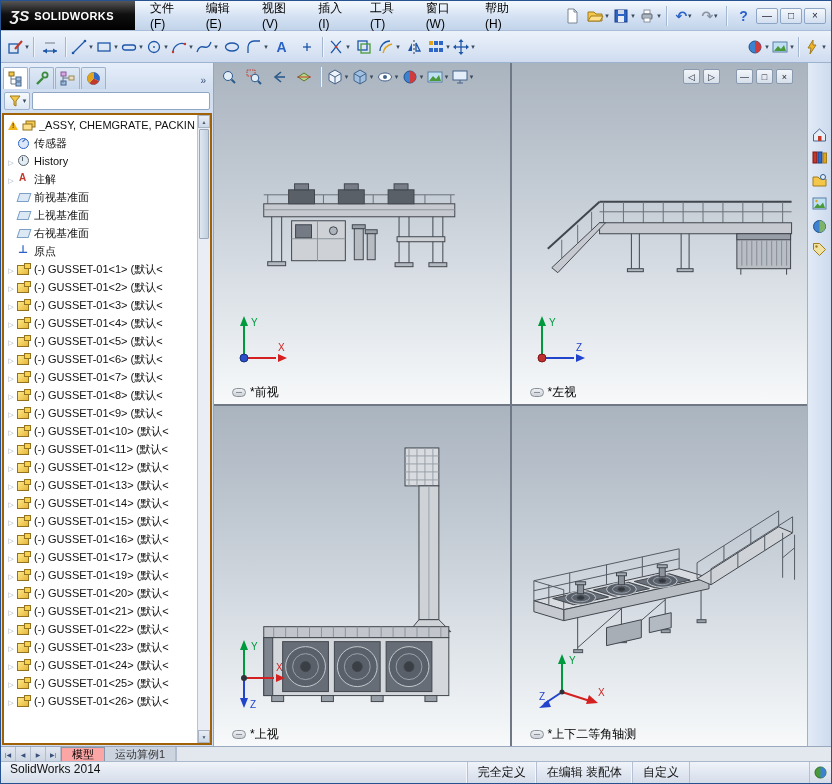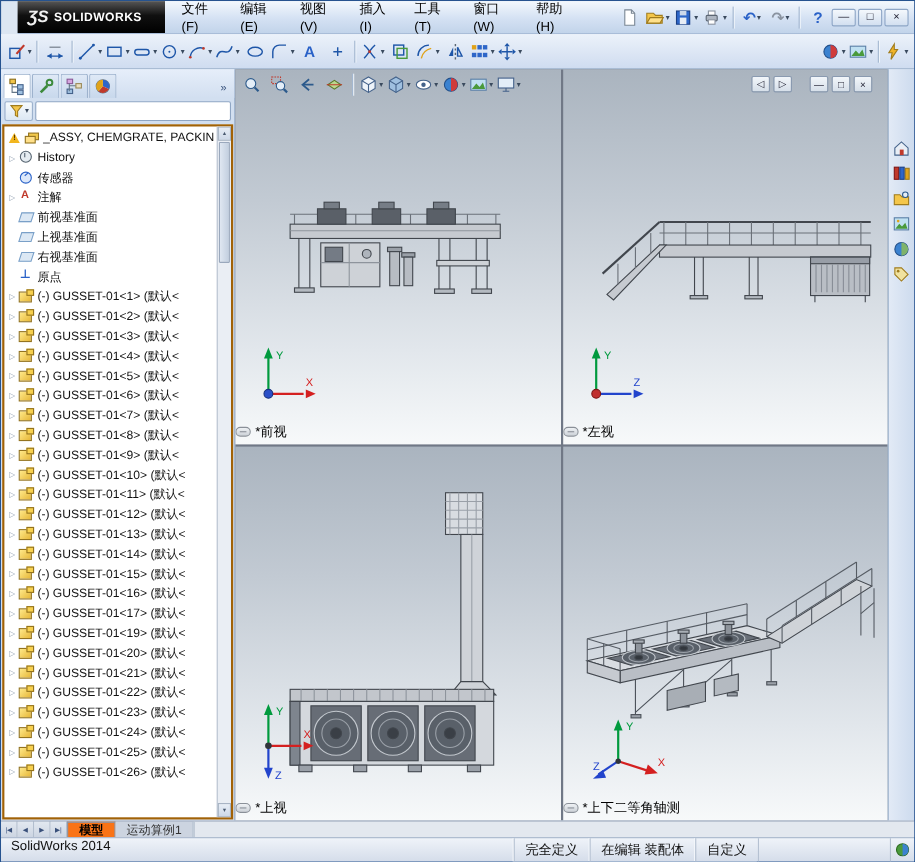--- a/index.html
+++ b/index.html
@@ -3,21 +3,21 @@
 <meta charset="utf-8">
 <style>
   * { margin:0; padding:0; box-sizing:border-box; }
   html,body { width:832px; height:784px; overflow:hidden; }
   body { font-family:"Liberation Sans","DejaVu Sans",sans-serif; font-size:12px; background:#c9d4e4; }
   .window { position:relative; width:832px; height:784px; border:1px solid #26538f; background:#dce6f2; }
 
   
   .menubar { position:absolute; top:0; left:0; right:0; height:30px;
     background:linear-gradient(#f3f8fd,#d4e1f3 55%,#c2d4ea); border-bottom:1px solid #a9bdd8;
-    display:flex; align-items:stretch;margin-left:15px; }
+    display:flex; align-items:stretch; }
   .logo { width:134px; flex:none; background:linear-gradient(#565656,#101010 45%,#000);
     color:#fff; display:flex; align-items:center; gap:5px; padding:0 9px; }
   .logo-ds { font-style:italic; font-weight:bold; font-size:15px; color:#f0f0f0; }
   .logo-name { font-weight:bold; font-size:11px; letter-spacing:.4px; }
   .menus { display:flex; align-items:stretch; margin-left:6px; }
   .menu-item { padding:0 9px; display:flex; align-items:center; color:#000; cursor:default; }
   .std-icons { display:flex; align-items:center; margin-left:26px; gap:1px; }
   .win-btns { margin-left:auto; display:flex; align-items:center; gap:2px; padding-right:5px; }
   .wbtn { width:22px; height:16px; display:flex; align-items:center; justify-content:center;
     background:linear-gradient(#f4f8fc,#d2dff0); border:1px solid #8ea6c6; border-radius:2px;
@@ -82,21 +82,21 @@
   .vs-up::after { content:"▲"; font-size:5px; color:#4a5a70; }
   .vs-down::after { content:"▼"; font-size:5px; color:#4a5a70; }
   .vs-thumb { position:absolute; top:14px; left:1px; right:1px; height:110px; background:linear-gradient(90deg,#dfe7f1,#c2cfdf); border:1px solid #9aa8bc; border-radius:1px; }
 
   
   .viewport { position:absolute; top:62px; left:213px; right:24px; bottom:37px; background:#707886; }
   .views { position:absolute; inset:0; display:grid; grid-template-columns:1fr 1fr; grid-template-rows:1fr 1fr; gap:2px; }
   .quad { position:relative; overflow:hidden;
     background:linear-gradient(180deg,#aab4bf 0%,#c2cad3 35%,#e2e7ec 75%,#f7f9fa 100%); }
   .scene { position:absolute; inset:0; width:100%; height:100%; }
-  .vlabel { position:absolute; left:0; bottom:3px; display:flex; align-items:center; gap:4px; font-size:12px; color:#000; }
+  .vlabel { position:absolute; left:18px; bottom:3px; display:flex; align-items:center; gap:4px; font-size:12px; color:#000; }
   .anchor-icon { width:14px; height:9px; border:1px solid #8a9098; border-radius:5px;
     background:linear-gradient(#eef1f4,#cdd2d8); position:relative; }
   .anchor-icon::after { content:""; position:absolute; left:3px; top:3px; width:6px; height:1px; background:#8a9098; }
   .triad { position:absolute; left:12px; bottom:32px; }
   .view-toolbar { position:absolute; top:3px; left:3px; display:flex; align-items:center; gap:1px; z-index:5; }
   .vtb { width:24px; height:22px; display:flex; align-items:center; justify-content:center; border-radius:2px; }
   .doc-btns { position:absolute; top:6px; right:14px; display:flex; gap:3px; z-index:5; }
   .dbtn { width:17px; height:15px; display:flex; align-items:center; justify-content:center;
     background:linear-gradient(#f2f6fa,#d6dfe9); border:1px solid #8a9ab0; border-radius:2px; font-size:9px; color:#223; }
   .doc-btns .gap { width:10px; border:none; background:none; }
@@ -107,21 +107,21 @@
   .tp-btn { width:20px; height:20px; margin:3px auto; display:flex; align-items:center; justify-content:center;
     border-radius:2px; }
 
   
   .tabbar { position:absolute; left:0; right:0; bottom:22px; height:15px; background:#d4dae4;
     border-top:1px solid #9aa8bd; display:flex; align-items:stretch; font-size:11px; }
   .navbtn { width:15px; display:flex; align-items:center; justify-content:center; font-size:6px; color:#39507a;
     background:linear-gradient(#e2e8f0,#ccd5e2); border-right:1px solid #b2bece; }
   .sheet-tab { padding:0 10px; display:flex; align-items:center; color:#333;
     border-right:1px solid #b2bece; background:#ccd4e0; }
-  .sheet-tab.active { background:#f97316; font-weight:bold; color:#000; border:1px solid #8a98ac; border-bottom:none; }
+  .sheet-tab.active { background:#fca5a5; font-weight:normal; color:#000; border:1px solid #8a98ac; border-bottom:none; }
   .tab-filler { flex:1; background:#e3e8ef; border-left:1px solid #b2bece; }
 
   
   .statusbar { position:absolute; left:0; right:0; bottom:0; height:22px;
     background:linear-gradient(#eff3f9,#d5ddea); border-top:1px solid #aab8cc;
     display:flex; font-size:12px; color:#111; }
   .sb-left { padding:0 9px; }
   .sb-right { margin-left:auto; display:flex; align-items:center; height:100%; }
   .sb-seg { padding:0 10px; border-left:1px solid #b5c1d2; box-shadow:-1px 0 0 #f4f7fb;
     height:100%; display:flex; align-items:center; gap:4px; }
@@ -383,30 +383,30 @@
           <span class="ticon">
             <svg width="15" height="14">
                 <rect x="5" y="3" width="9" height="6" fill="#f2c94c" stroke="#93731f"></rect>
                 <rect x="2" y="6" width="9" height="6" fill="#ffe08a" stroke="#93731f"></rect>
               </svg>
           </span>
           <span class="t-label">_ASSY, CHEMGRATE, PACKIN</span>
         </div>
         <div>
 
+            <div class="trow sensors">
+              <span class="t-arrow"></span>
+              <span class="ticon"></span>
+              <span class="t-label">传感器</span>
+            </div>
+
             <div class="trow history">
               <span class="t-arrow"></span>
               <span class="ticon"></span>
               <span class="t-label">History</span>
-            </div>
-
-            <div class="trow sensors">
-              <span class="t-arrow"></span>
-              <span class="ticon"></span>
-              <span class="t-label">传感器</span>
             </div>
 
             <div class="trow annotations">
               <span class="t-arrow"></span>
               <span class="ticon"></span>
               <span class="t-label">注解</span>
             </div>
 
             <div class="trow plane">
               <span class="t-arrow"></span>

